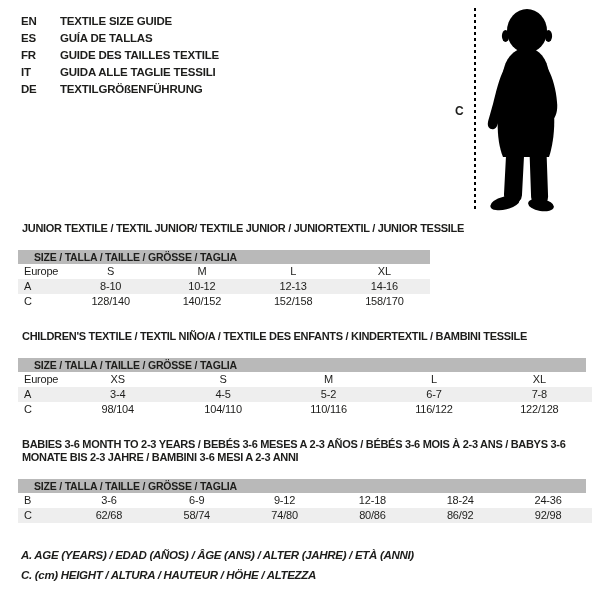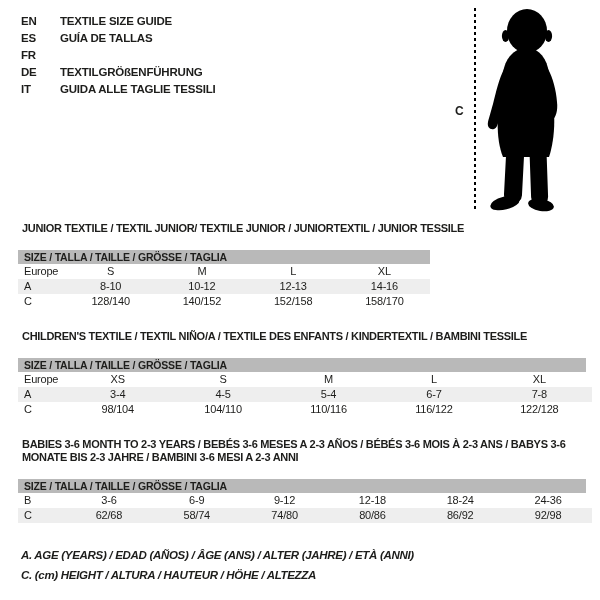--- a/index.html
+++ b/index.html
@@ -33,21 +33,21 @@
   
   .content{position:absolute;left:18px;top:222px;width:576px;}
   .tbl-title{
     font-weight:700;font-size:11px;line-height:13px;letter-spacing:-0.3px;
     margin:21px 0 0 4px;max-width:566px;
   }
   .tbl:first-child .tbl-title{margin-top:0;}
   .size-bar{
     background:var(--c-bar);height:14px;line-height:14px;
     font-size:10.5px;font-weight:700;letter-spacing:-0.2px;
-    padding-left:6px;margin-top:15px;width:568px;box-sizing:border-box;
+    padding-left:16px;margin-top:15px;width:568px;box-sizing:border-box;
   }
   .row{display:flex;height:15px;line-height:15px;font-size:11px;letter-spacing:-0.2px;width:574px;}
   .row.shaded{background:var(--c-shade);}
   .row-label{width:47px;padding-left:6px;box-sizing:border-box;}
   .cell{flex:1;text-align:center;}
   .tbl-narrow .size-bar{width:412px;}
   .tbl-narrow .row{width:412px;}
 
   
   .notes{margin-top:22px;padding-left:3px;font-style:italic;}
@@ -62,28 +62,29 @@
       <div class="lang-row">
         <span class="lang-code">EN</span>
         <span class="lang-title">TEXTILE SIZE GUIDE</span>
       </div>
       <div class="lang-row">
         <span class="lang-code">ES</span>
         <span class="lang-title">GUÍA DE TALLAS</span>
       </div>
       <div class="lang-row">
         <span class="lang-code">FR</span>
+        <span class="lang-title">GUIDE DES TAILLES TEXTILE</span>
+      </div>
+      <div class="lang-row">
+        <span class="lang-code">IT</span>
+        <span class="lang-title">GUIDA ALLE TAGLIE TESSILI</span>
       </div>
       <div class="lang-row">
         <span class="lang-code">DE</span>
         <span class="lang-title">TEXTILGRÖßENFÜHRUNG</span>
-      </div>
-      <div class="lang-row">
-        <span class="lang-code">IT</span>
-        <span class="lang-title">GUIDA ALLE TAGLIE TESSILI</span>
       </div>
     </div>
 
   <div class="figure">
     <div class="dash-line"></div>
     <span class="figure-label">C</span>
     <svg width="82" height="205" viewBox="0 0 82 205" aria-hidden="true">
       <g fill="#000000">
         <ellipse cx="43" cy="24" rx="20" ry="22"></ellipse>
         <ellipse cx="21.5" cy="29" rx="3.6" ry="6"></ellipse>
@@ -134,21 +135,21 @@
             <span class="cell">XS</span>
             <span class="cell">S</span>
             <span class="cell">M</span>
             <span class="cell">L</span>
             <span class="cell">XL</span>
           </div>
           <div class="row shaded">
             <span class="row-label">A</span>
             <span class="cell">3-4</span>
             <span class="cell">4-5</span>
-            <span class="cell">5-4</span>
+            <span class="cell">5-2</span>
             <span class="cell">6-7</span>
             <span class="cell">7-8</span>
           </div>
           <div class="row">
             <span class="row-label">C</span>
             <span class="cell">98/104</span>
             <span class="cell">104/110</span>
             <span class="cell">110/116</span>
             <span class="cell">116/122</span>
             <span class="cell">122/128</span>

